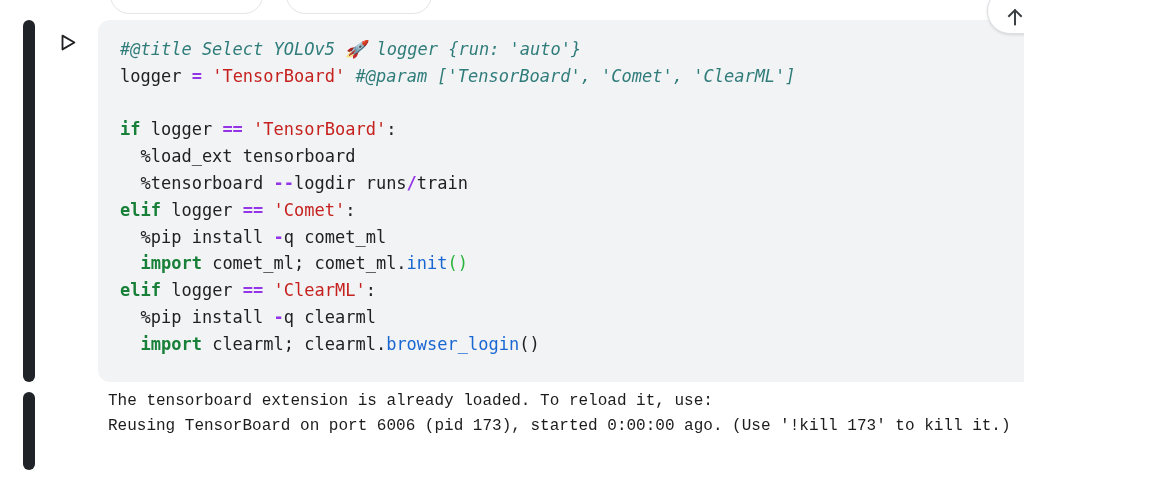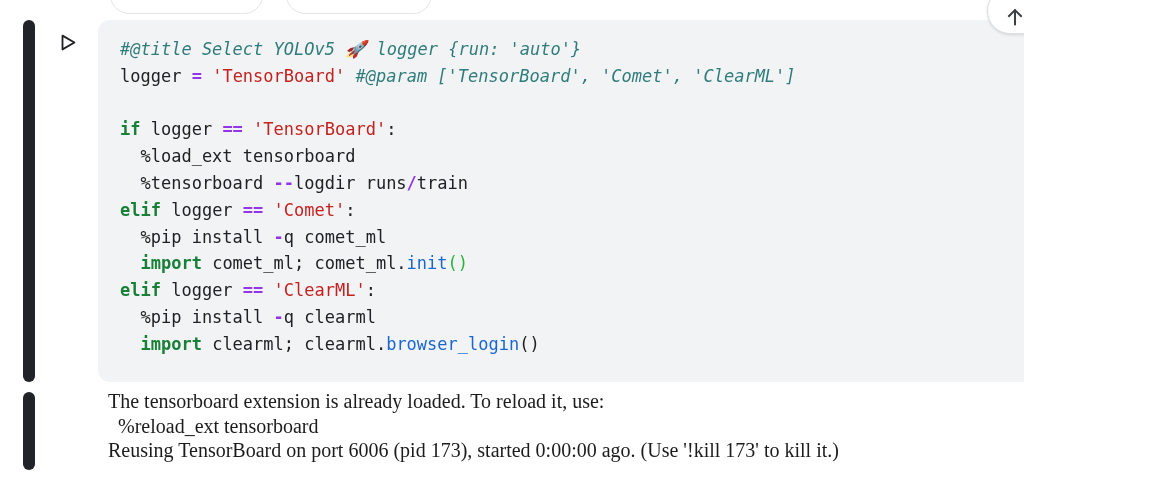--- a/index.html
+++ b/index.html
@@ -88,22 +88,22 @@
     line-height: 26.8px;
     white-space: pre;
     color: #202124;
   }
   .code-line { min-height: 26.8px; }
 
   
   .output {
     position: absolute;
     left: 108px; top: 389px;
-    font-family: Liberation Serif, serif;
-    font-size: 20px;
+    font-family: Liberation Mono, monospace;
+    font-size: 16px;
     line-height: 24.5px;
     white-space: pre;
     color: #1c1c1c;
   }
 </style>
 </head>
 <body>
 
 <div class="canvas">
 
@@ -148,15 +148,15 @@
       </svg>
     </span>
   </button>
 
   <div class="code-cell">
     <pre class="code" id="code-area"><div class="code-line"><span style="color: rgb(47, 124, 123); font-style: italic;">#@title Select YOLOv5 🚀 logger {run: 'auto'}</span></div><div class="code-line"><span style="color: rgb(32, 33, 36);">logger </span><span style="color: rgb(147, 52, 230); font-weight: bold;">=</span><span style="color: rgb(32, 33, 36);"> </span><span style="color: rgb(197, 34, 31);">'TensorBoard'</span><span style="color: rgb(32, 33, 36);"> </span><span style="color: rgb(47, 124, 123); font-style: italic;">#@param ['TensorBoard', 'Comet', 'ClearML']</span></div><div class="code-line">&nbsp;</div><div class="code-line"><span style="color: rgb(24, 128, 56); font-weight: bold;">if</span><span style="color: rgb(32, 33, 36);"> logger </span><span style="color: rgb(147, 52, 230); font-weight: bold;">==</span><span style="color: rgb(32, 33, 36);"> </span><span style="color: rgb(197, 34, 31);">'TensorBoard'</span><span style="color: rgb(32, 33, 36);">:</span></div><div class="code-line"><span style="color: rgb(32, 33, 36);">  %load_ext tensorboard</span></div><div class="code-line"><span style="color: rgb(32, 33, 36);">  %tensorboard </span><span style="color: rgb(147, 52, 230); font-weight: bold;">--</span><span style="color: rgb(32, 33, 36);">logdir runs</span><span style="color: rgb(147, 52, 230); font-weight: bold;">/</span><span style="color: rgb(32, 33, 36);">train</span></div><div class="code-line"><span style="color: rgb(24, 128, 56); font-weight: bold;">elif</span><span style="color: rgb(32, 33, 36);"> logger </span><span style="color: rgb(147, 52, 230); font-weight: bold;">==</span><span style="color: rgb(32, 33, 36);"> </span><span style="color: rgb(197, 34, 31);">'Comet'</span><span style="color: rgb(32, 33, 36);">:</span></div><div class="code-line"><span style="color: rgb(32, 33, 36);">  %pip install </span><span style="color: rgb(147, 52, 230); font-weight: bold;">-</span><span style="color: rgb(32, 33, 36);">q comet_ml</span></div><div class="code-line"><span style="color: rgb(32, 33, 36);">  </span><span style="color: rgb(24, 128, 56); font-weight: bold;">import</span><span style="color: rgb(32, 33, 36);"> comet_ml; comet_ml.</span><span style="color: rgb(25, 103, 210);">init</span><span style="color: rgb(40, 180, 60);">()</span></div><div class="code-line"><span style="color: rgb(24, 128, 56); font-weight: bold;">elif</span><span style="color: rgb(32, 33, 36);"> logger </span><span style="color: rgb(147, 52, 230); font-weight: bold;">==</span><span style="color: rgb(32, 33, 36);"> </span><span style="color: rgb(197, 34, 31);">'ClearML'</span><span style="color: rgb(32, 33, 36);">:</span></div><div class="code-line"><span style="color: rgb(32, 33, 36);">  %pip install </span><span style="color: rgb(147, 52, 230); font-weight: bold;">-</span><span style="color: rgb(32, 33, 36);">q clearml</span></div><div class="code-line"><span style="color: rgb(32, 33, 36);">  </span><span style="color: rgb(24, 128, 56); font-weight: bold;">import</span><span style="color: rgb(32, 33, 36);"> clearml; clearml.</span><span style="color: rgb(25, 103, 210);">browser_login</span><span style="color: rgb(32, 33, 36);">()</span></div></pre>
   </div>
 
   <div class="cell-indicator out-ind"></div>
 
-  <div class="output" id="output-area"><div>The tensorboard extension is already loaded. To reload it, use:</div><div>  %reload_ext tensorboard</div><div>Reusing TensorBoard on port 6006 (pid 173), started 0:00:00 ago. (Use '!kill 173' to kill it.)</div></div>
+  <div class="output" id="output-area"><div>The tensorboard extension is already loaded. To reload it, use:</div><div>Reusing TensorBoard on port 6006 (pid 173), started 0:00:00 ago. (Use '!kill 173' to kill it.)</div></div>
 
 </div>
 
 </body></html>

